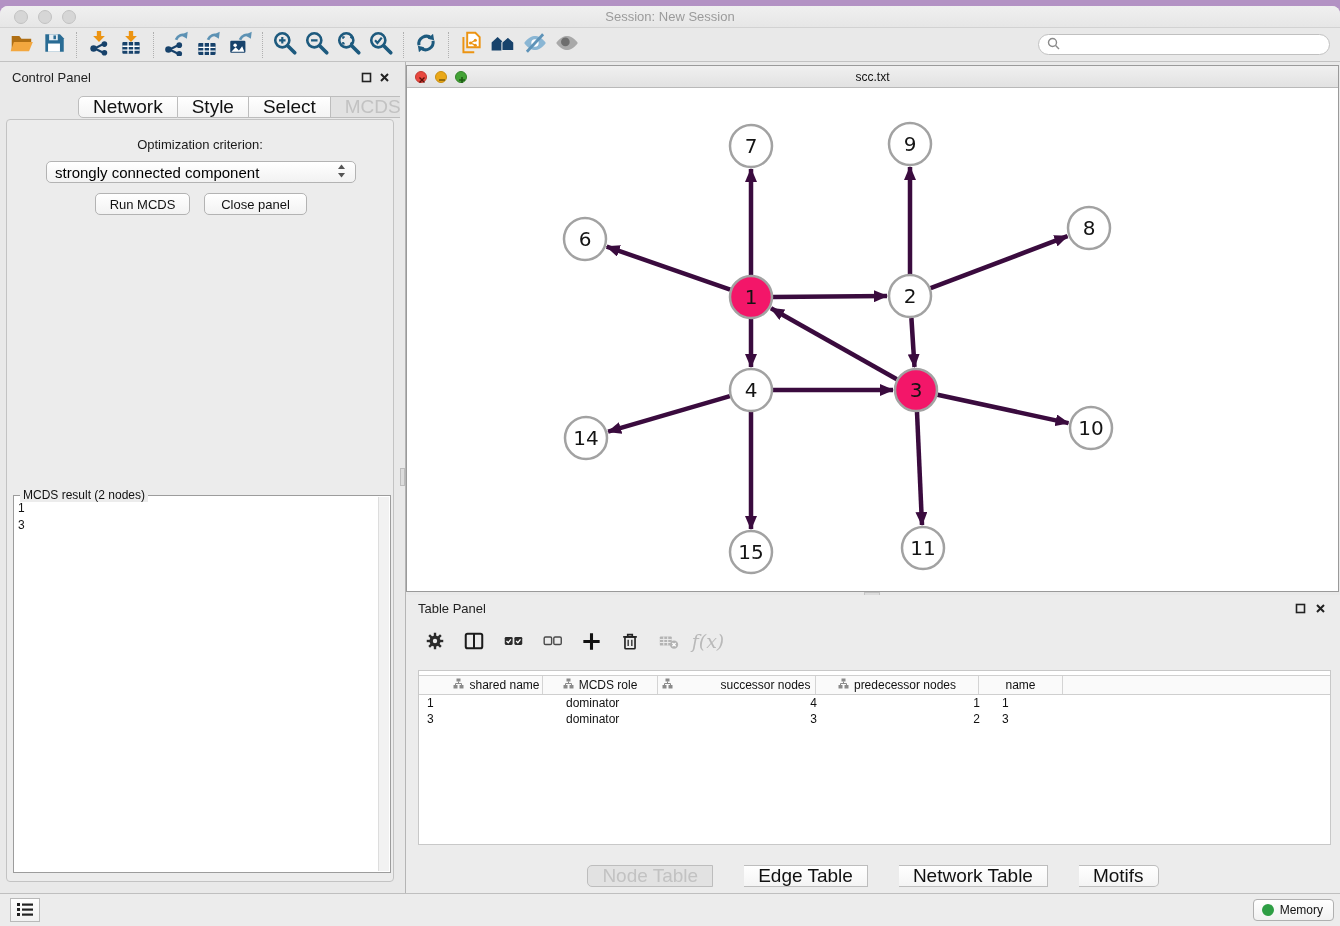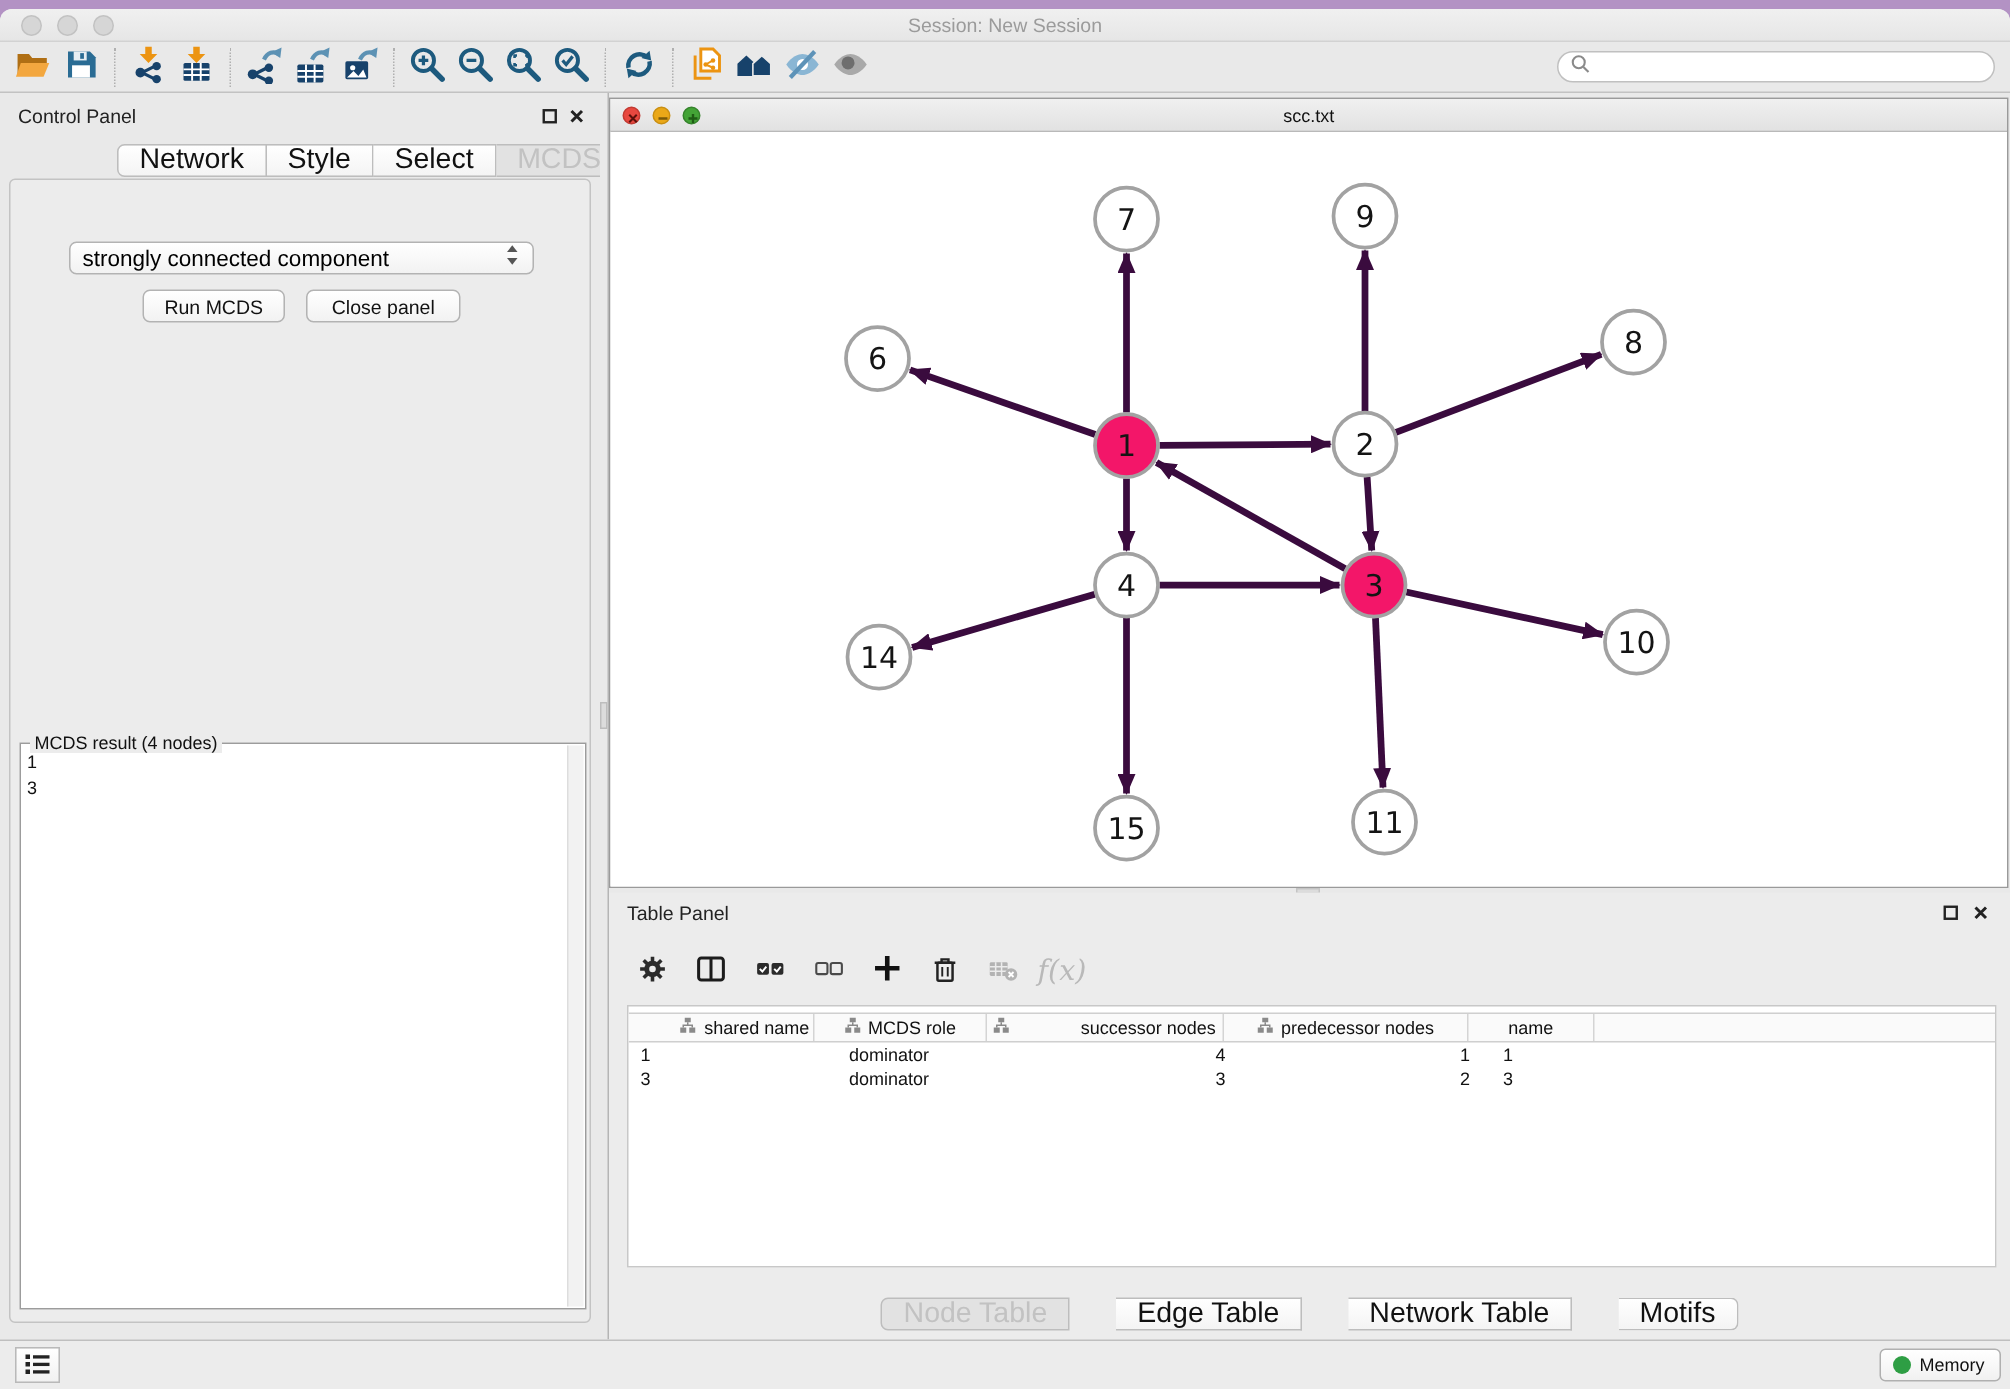--- a/index.html
+++ b/index.html
@@ -69,21 +69,21 @@
   .netbar .t { width:100%; text-align:center; font-size:12px; line-height:22px; color:#111; }
   .lamp { position:absolute; top:5px; width:12px; height:12px; border-radius:50%; cursor:pointer; }
   .canvas { position:absolute; left:0; top:22px; width:931px; height:503px; background:#fff; }
 
   .hdiv { position:absolute; left:0; top:530px; width:934px; height:3px; }
   .hdiv .grip { position:absolute; left:458px; top:0; width:16px; height:4px; background:#dcdcdc; border:1px solid #c4c4c4; }
 
   
   .tpanel { position:absolute; left:0; top:533px; width:934px; height:298px; background:#ececec; }
   .tp-toolbar { position:absolute; left:12px; top:30px; height:44px; display:flex; align-items:center; gap:5px; }
-  .ttbtn { width:34px; height:34px; display:flex; align-items:center; justify-content:center; background:none; border:none; cursor:pointer; }
+  .ttbtn { width:34px; height:34px; display:flex; justify-content:center; background:none; border:none; cursor:pointer; }
   .ttbtn.disabled { cursor:default; }
   .ttable { position:absolute; left:12px; top:75px; width:913px; height:175px; background:#fff; border:1px solid #c8c8c8; overflow:hidden; }
   .thead { display:flex; margin-top:4px; height:20px; background:#fafafa; border-top:1px solid #cfcfcf; border-bottom:1px solid #cfcfcf; }
   .th { display:flex; align-items:center; justify-content:center; gap:5px; font-size:12px; color:#111;
         border-right:1px solid #d4d4d4; height:100%; cursor:pointer; }
   .trow { display:flex; height:16px; align-items:center; }
   .td { font-size:12px; color:#111; height:16px; line-height:16px; cursor:default; }
   .td.left { text-align:left; padding-left:8px; }
   .td.right { text-align:right; padding-right:14px; }
   .tp-tabs { position:absolute; left:0; top:270px; width:100%; display:flex; justify-content:center;gap:31px; }
@@ -297,34 +297,35 @@
           </svg>
       </div>
       <div class="tabs-row" id="cp-tabs">
           <div class="tab">Network</div>
           <div class="tab">Style</div>
           <div class="tab">Select</div>
           <div class="tab selected">MCDS</div>
         </div>
 
       <div class="cp-content">
+        <div class="opt-label">Optimization criterion:</div>
         <div class="mac-select">
           <span class="val">strongly connected component</span>
           <span>
             <svg width="11" height="16" viewBox="0 0 11 16">
                 <path d="M2 6 L5.5 1.5 L9 6 Z" fill="#555"></path>
                 <path d="M2 10 L5.5 14.5 L9 10 Z" fill="#555"></path>
               </svg>
           </span>
         </div>
         <button class="mac-btn" style="left:88px; top:73px; width:95px;">Run MCDS</button>
         <button class="mac-btn" style="left:197px; top:73px; width:103px;">Close panel</button>
 
         <div class="fieldset">
-          <div class="fs-legend">MCDS result (4 nodes)</div>
+          <div class="fs-legend">MCDS result (2 nodes)</div>
           <div class="fs-text" id="mcds-lines">1
 3</div>
           <div class="fs-scroll"></div>
         </div>
       </div>
     </div>
 
     <div class="vdiv">
         <div class="grip"></div>
       </div>

